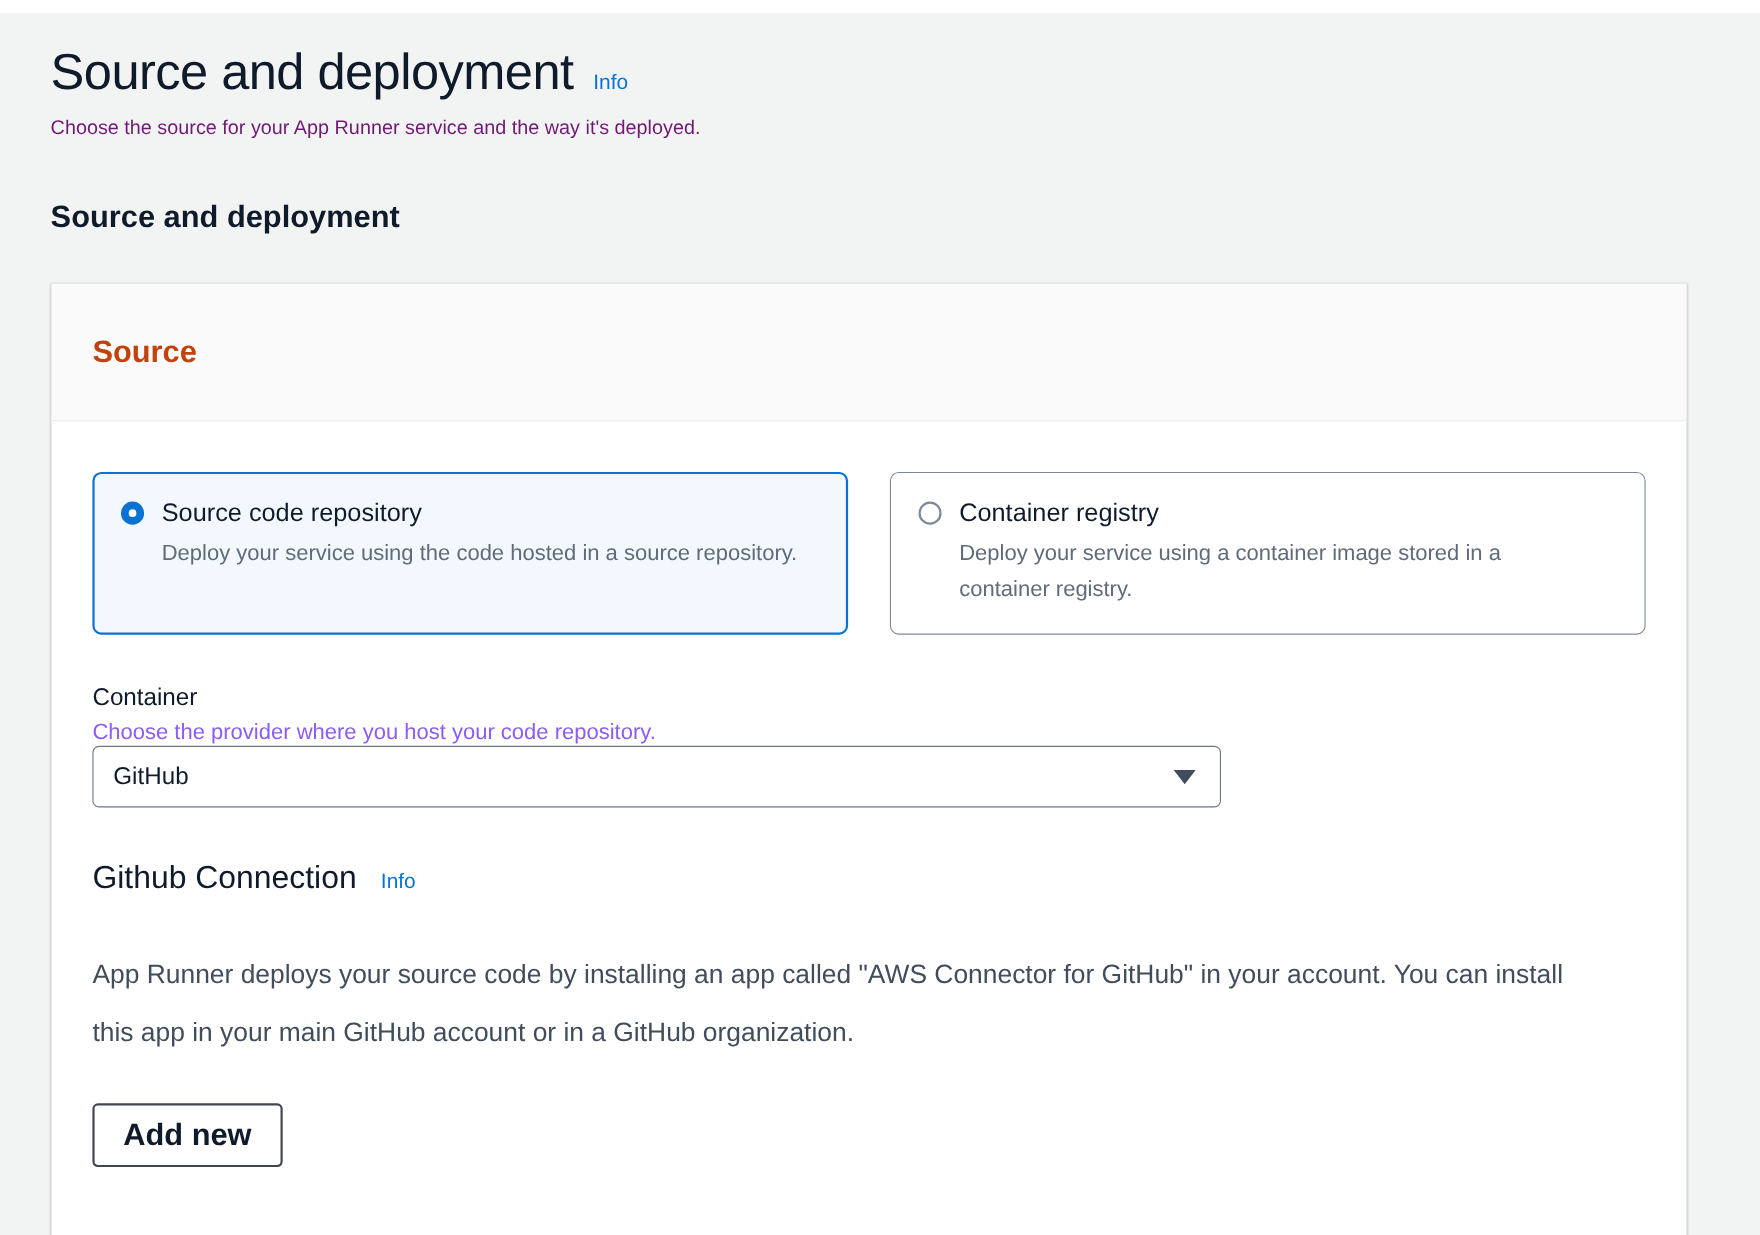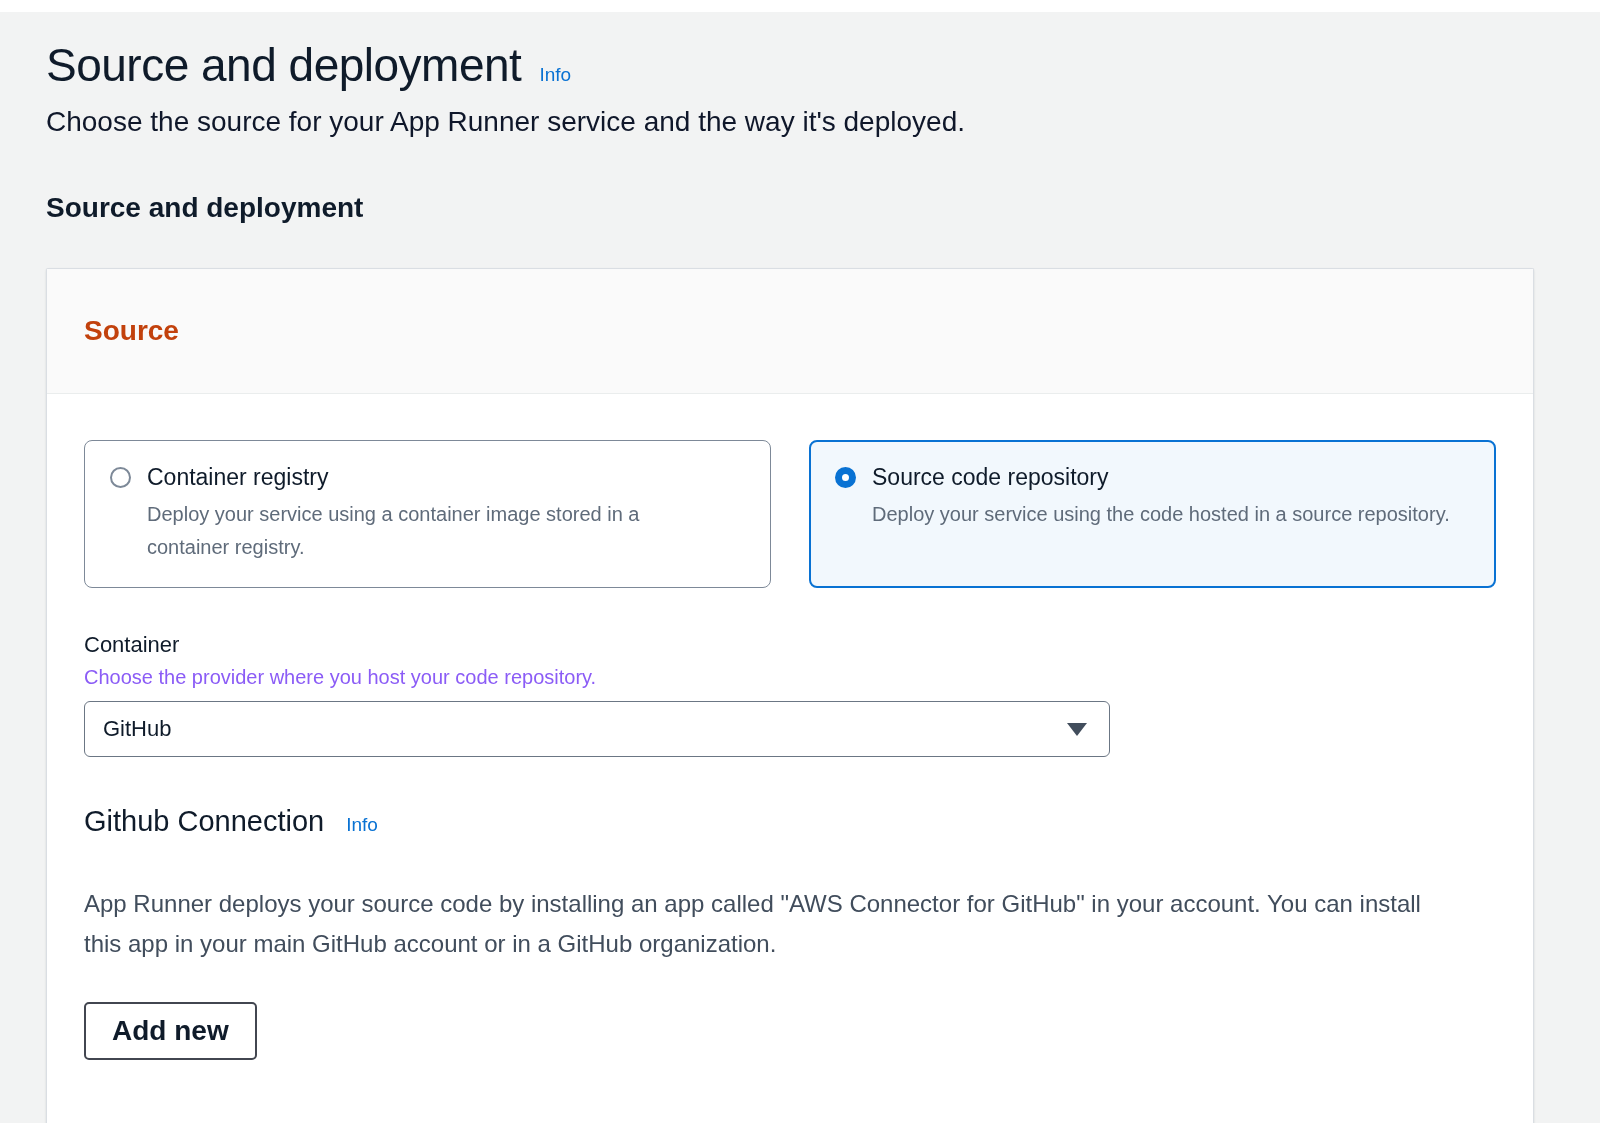--- a/index.html
+++ b/index.html
@@ -16,21 +16,21 @@
   
   .title-row { display: flex; align-items: baseline; gap: 18px; }
   .page-title {
     font-size: 46px; font-weight: 500; letter-spacing: -0.5px; color: #0f1b2a;
   }
   .info-link {
     font-size: 19px; font-weight: 400; color: #0972d3;
     text-decoration: none; cursor: pointer;
   }
   .page-subtitle {
-    margin-top: 14px; font-size: 28px; color: #0f172a;
+    margin-top: 14px; font-size: 18px; color: #701a75;
   }
   .section-heading {
     margin-top: 54px; font-size: 28px; font-weight: 700; color: #0f1b2a;
   }
 
   
   .card {
     margin-top: 44px;
     background: #ffffff;
     border: 1px solid #dadee3;
@@ -74,21 +74,20 @@
     margin-top: 3px; background: #ffffff;
   }
   .radio.unchecked { border: 2px solid #7d8998; }
   .radio.checked   { border: 7px solid #0972d3; }
   .tile-title { font-size: 23px; color: #0f1b2a; line-height: 27px; }
   .tile-desc  { margin-top: 7px; font-size: 20px; color: #5f6b7a; line-height: 33px; max-width: 580px; }
 
   
   .provider-block { margin-top: 44px; }
   .select-box {
-    margin-top: 12px;
     width: 1026px; height: 56px;
     border: 1px solid #6b7684;
     border-radius: 6px;
     background: #ffffff;
     display: flex; align-items: center; justify-content: space-between;
     padding: 0 22px 0 18px;
     cursor: pointer;
   }
   .select-value { font-size: 22px; color: #0f1b2a; }
   .caret-down {
@@ -96,21 +95,21 @@
     border-left: 10px solid transparent;
     border-right: 10px solid transparent;
     border-top: 13px solid #414d5c;
   }
 
   
   .gh-heading-row { margin-top: 48px; display: flex; align-items: baseline; gap: 22px; }
   .gh-heading { font-size: 29px; font-weight: 400; color: #0f1b2a; }
   .gh-paragraph {
     margin-top: 46px;
-    font-size: 24px; line-height: 40px; color: #414d5c;
+    font-size: 24px; line-height: 52px; color: #414d5c;
     max-width: 1380px;
   }
   .add-new-btn {
     margin-top: 38px;
     display: inline-block;
     background: #ffffff;
     border: 2px solid #424650;
     border-radius: 5px;
     padding: 11px 26px;
     font-family: inherit;
@@ -136,33 +135,33 @@
   <div class="card">
     <div class="card-header">
       <h2 class="card-title">Source</h2>
     </div>
 
     <div class="card-body">
 
 
       <div class="tiles">
 
+        <div class="tile selected">
+          <span class="radio checked"></span>
+          <div>
+            <div class="tile-title">Source code repository</div>
+            <div class="tile-desc">Deploy your service using the code hosted in a source repository.</div>
+          </div>
+        </div>
+
         <div class="tile">
           <span class="radio unchecked"></span>
           <div>
             <div class="tile-title">Container registry</div>
             <div class="tile-desc">Deploy your service using a container image stored in a container registry.</div>
-          </div>
-        </div>
-
-        <div class="tile selected">
-          <span class="radio checked"></span>
-          <div>
-            <div class="tile-title">Source code repository</div>
-            <div class="tile-desc">Deploy your service using the code hosted in a source repository.</div>
           </div>
         </div>
 
       </div>
 
       <div class="provider-block">
         <div class="field-label">Container</div>
         <div class="field-desc">Choose the provider where you host your code repository.</div>
         <div class="select-box">
           <span class="select-value">GitHub</span>

